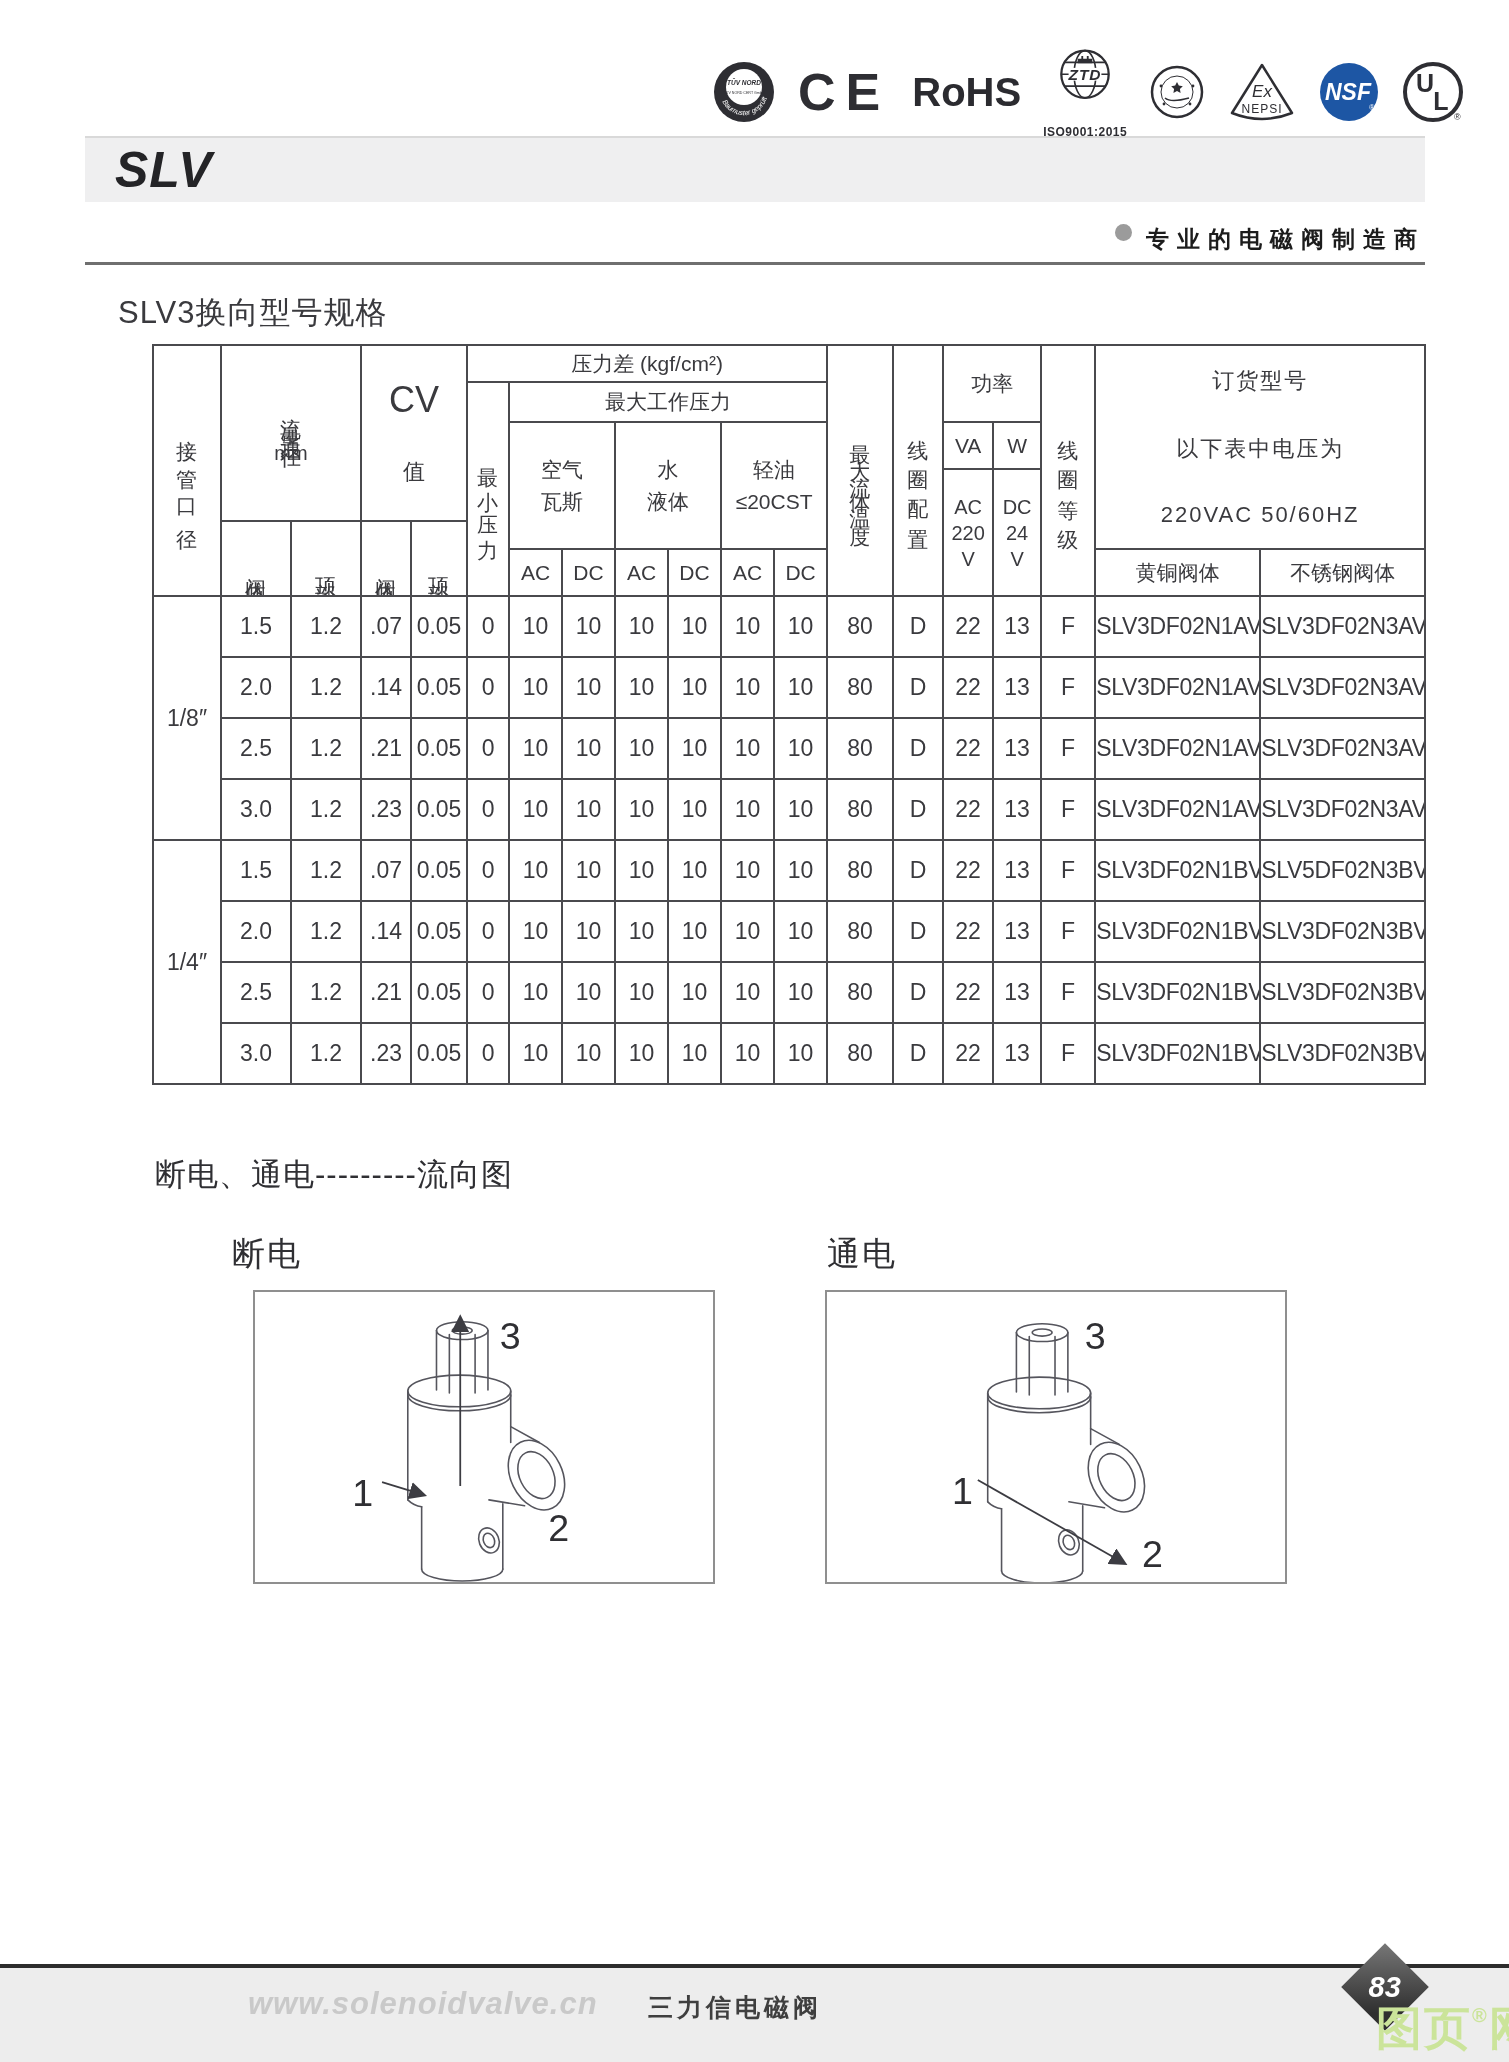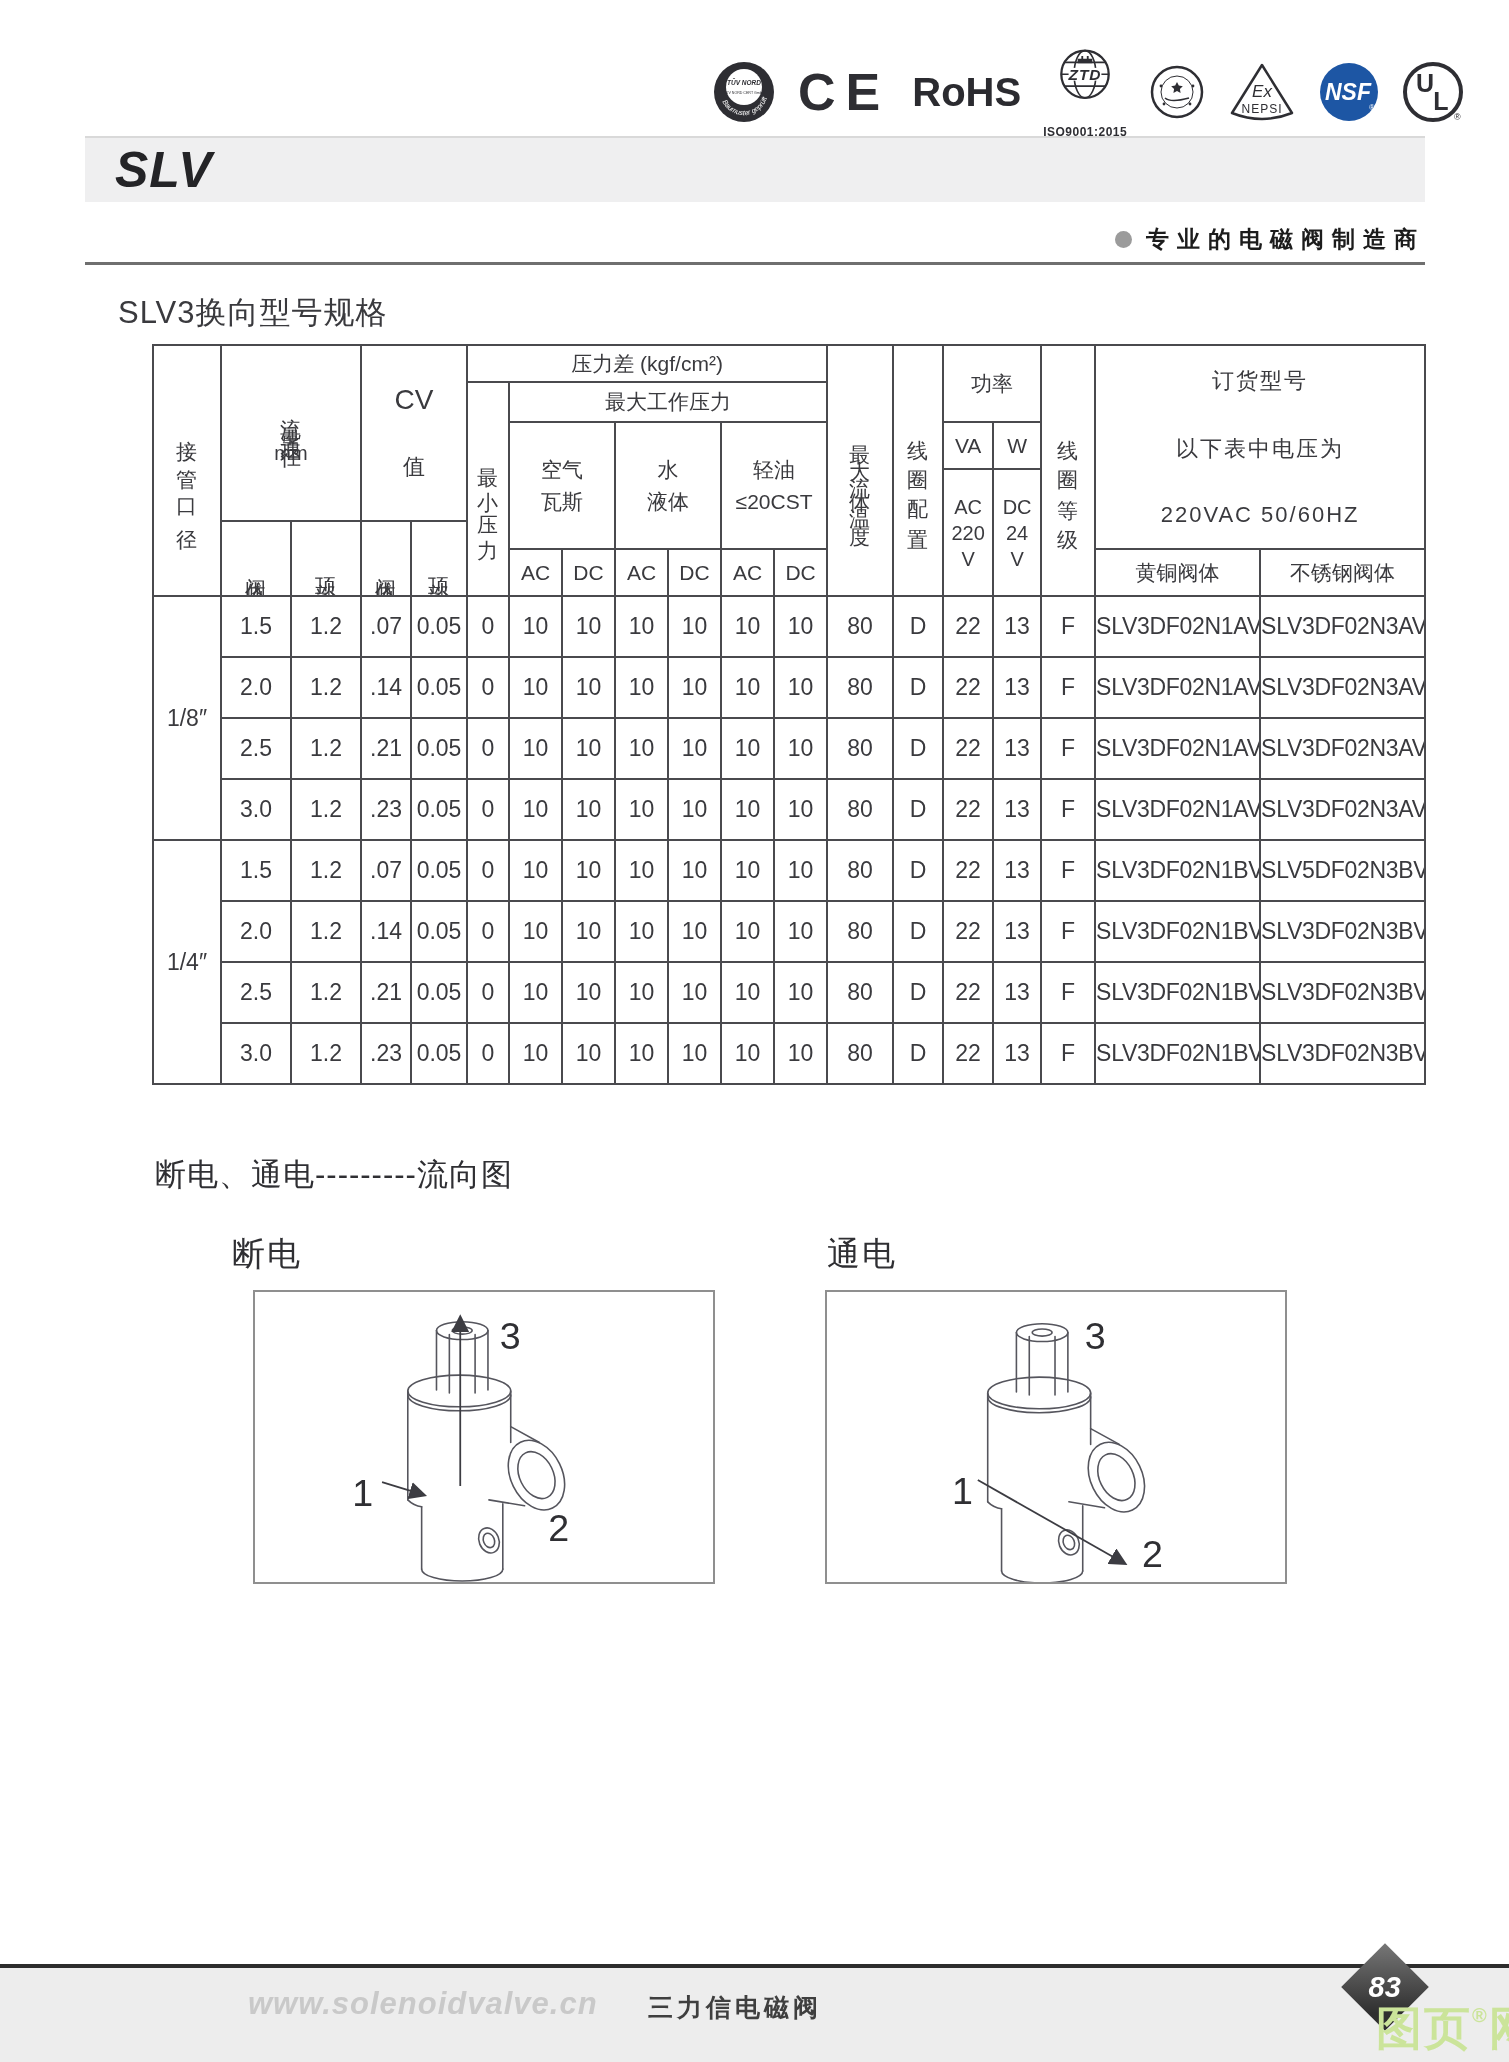--- a/index.html
+++ b/index.html
@@ -14,21 +14,21 @@
   .rohs-text{font-size:40px;font-weight:600;color:#2b2b30;}
   .iso-caption{font-size:12px;font-weight:700;color:#2e2e33;margin-top:17px;letter-spacing:.5px;}
 
   
   .banner{position:absolute;left:85px;top:136px;width:1340px;height:66px;
           background:#efeff0;border-top:2px solid #d9d9d9;
           display:flex;align-items:center;padding-left:30px;box-sizing:border-box;}
   .banner .slv{font-size:50px;font-weight:900;font-style:italic;color:#242427;margin-right:14px;letter-spacing:1px;}
   .banner .zh{font-size:42px;font-weight:900;color:#242427;letter-spacing:3px;}
 
-  .subtitle{position:absolute;right:84px;top:224px;display:flex;align-items:center;gap:14px;}
+  .subtitle{position:absolute;right:84px;top:224px;display:flex;gap:14px;}
   .subtitle .dot{width:17px;height:17px;border-radius:50%;background:#9b9b9b;}
   .subtitle .txt{font-size:23px;font-weight:700;color:#1c1c1c;letter-spacing:8px;}
   .rule{position:absolute;left:85px;top:262px;width:1340px;height:3px;background:#6f6f6f;}
 
   .section-title{position:absolute;left:118px;top:292px;font-size:31px;color:#3a3a3e;letter-spacing:1px;}
 
   
   table.spec{position:absolute;left:152px;top:344px;width:1272px;
              border-collapse:collapse;table-layout:fixed;}
   table.spec th,table.spec td{border:2px solid #4a4a4e;padding:0;
@@ -37,21 +37,21 @@
   table.spec th{font-size:21px;}
   table.spec td{font-size:23px;}
   td.size{font-size:26px;margin-top:32px;}
   td.model{font-size:18px;letter-spacing:-.3px;}
   .vt{writing-mode:vertical-rl;text-orientation:upright;display:inline-block;line-height:1;}
   .lsa{letter-spacing:30px;margin-bottom:-30px;}
   .lsb{letter-spacing:24px;margin-bottom:-24px;}
   .lsc{letter-spacing:16px;margin-bottom:-16px;}
   .lsd{letter-spacing:10px;margin-bottom:-10px;}
   .lse{letter-spacing:5px;margin-bottom:-5px;}
-  .cvcell .l1{display:block;font-size:28px;margin-bottom:36px;}
+  .cvcell .l1{display:block;font-size:36px;margin-bottom:36px;}
   .cvcell .l2{display:block;font-size:22px;}
   .flowcell .unit{display:block;font-size:20px;margin-top:6px;}
   .ordercell span{display:block;font-size:22px;letter-spacing:2px;}
   .ordercell .o2{margin:38px 0;}
   .pw3 span{display:block;font-size:20px;line-height:1.3;}
   .two-line span{display:block;line-height:1.5;}
 
   
   tr.hr1{height:37px;} tr.hr2{height:40px;} tr.hr3{height:47px;}
   tr.hr4{height:52px;} tr.hr5{height:28px;} tr.hr6{height:47px;}

